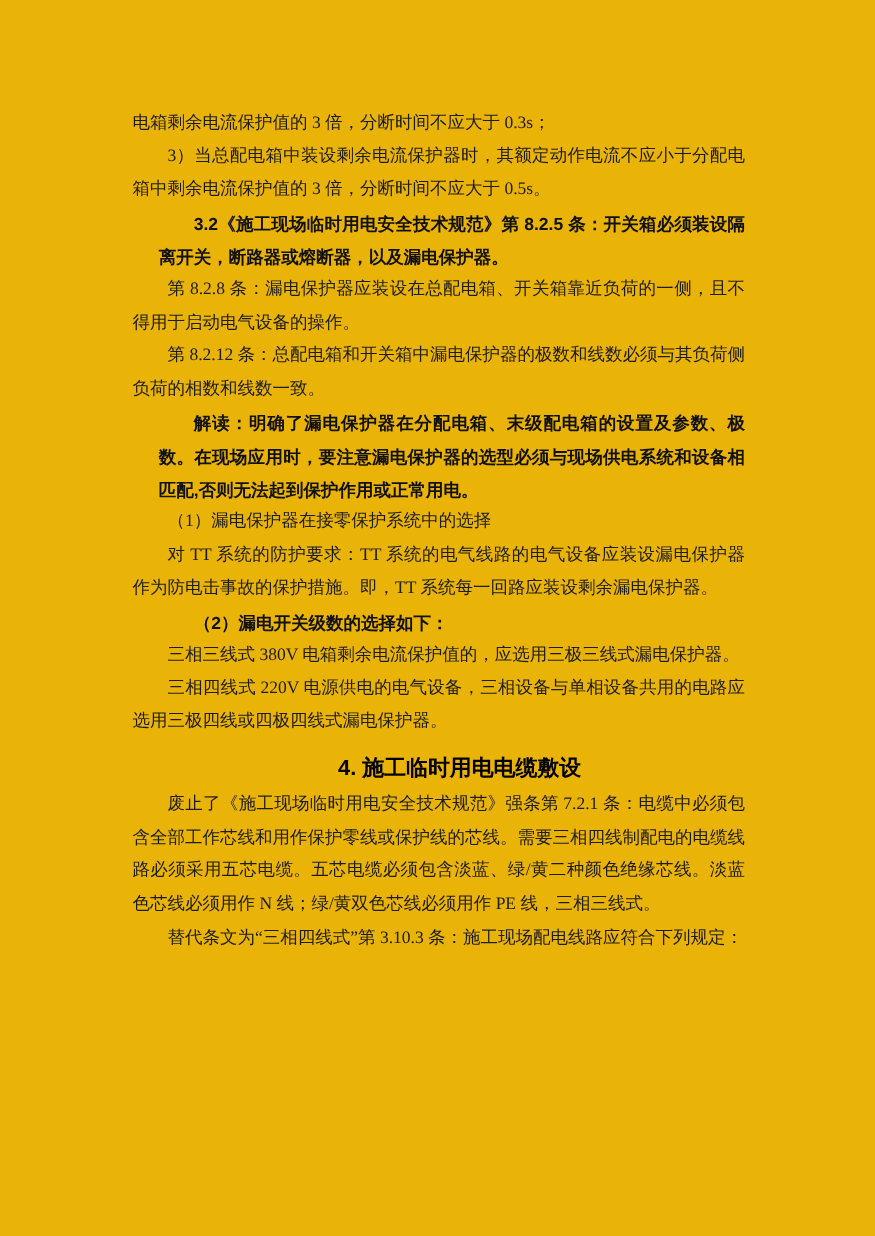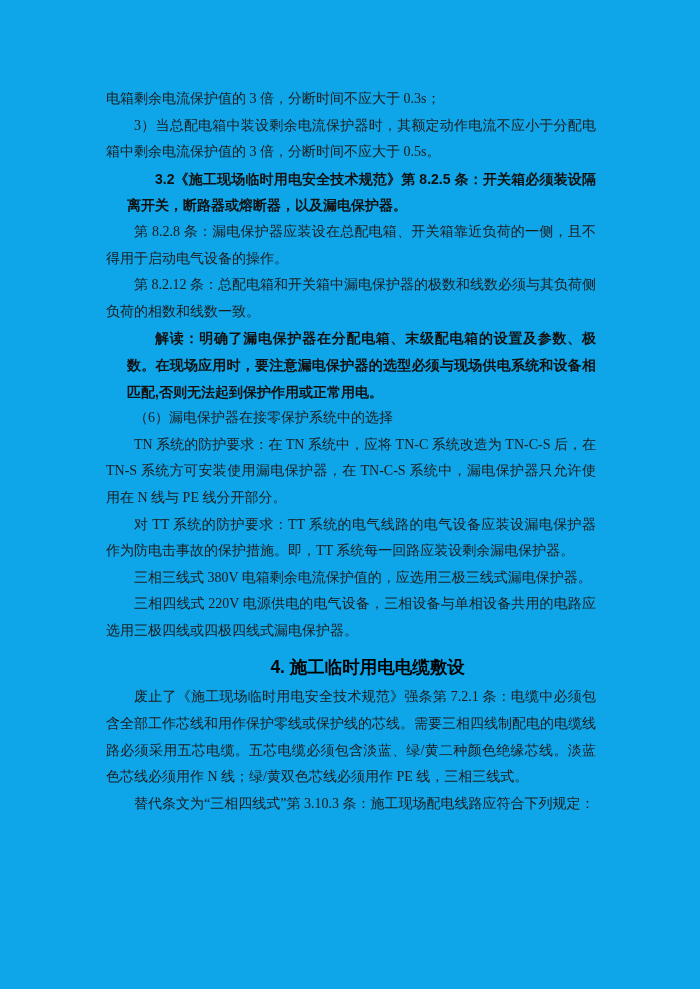--- a/index.html
+++ b/index.html
@@ -4,21 +4,21 @@
 <style>
   html, body {
     margin: 0;
     padding: 0;
     background: #ffffff;
   }
   .page {
     position: relative;
     width: 700px;
     height: 989px;
-    background: #0ea5e9;
+    background: #eab308;
     overflow: hidden;
   }
   .text-block {
     position: absolute;
     top: 86px;
     left: 106px;
     width: 490px;
     color: #1c1c1c;
     font-family: "Liberation Serif", "DejaVu Serif", serif;
     font-size: 14px;
@@ -53,22 +53,22 @@
 <body>
 
 <div class="page">
   <div class="text-block">
     <p class="para no-indent">电箱剩余电流保护值的 3 倍，分断时间不应大于 0.3s；</p>
     <p class="para">3）当总配电箱中装设剩余电流保护器时，其额定动作电流不应小于分配电箱中剩余电流保护值的 3 倍，分断时间不应大于 0.5s。</p>
     <p class="para bold">3.2《施工现场临时用电安全技术规范》第 8.2.5 条：开关箱必须装设隔离开关，断路器或熔断器，以及漏电保护器。</p>
     <p class="para">第 8.2.8 条：漏电保护器应装设在总配电箱、开关箱靠近负荷的一侧，且不得用于启动电气设备的操作。</p>
     <p class="para">第 8.2.12 条：总配电箱和开关箱中漏电保护器的极数和线数必须与其负荷侧负荷的相数和线数一致。</p>
     <p class="para bold">解读：明确了漏电保护器在分配电箱、末级配电箱的设置及参数、极数。在现场应用时，要注意漏电保护器的选型必须与现场供电系统和设备相匹配,否则无法起到保护作用或正常用电。</p>
-    <p class="para">（6）漏电保护器在接零保护系统中的选择</p>
-    <p class="para">TN 系统的防护要求：在 TN 系统中，应将 TN-C 系统改造为 TN-C-S 后，在 TN-S 系统方可安装使用漏电保护器，在 TN-C-S 系统中，漏电保护器只允许使用在 N 线与 PE 线分开部分。</p>
+    <p class="para">（1）漏电保护器在接零保护系统中的选择</p>
     <p class="para">对 TT 系统的防护要求：TT 系统的电气线路的电气设备应装设漏电保护器作为防电击事故的保护措施。即，TT 系统每一回路应装设剩余漏电保护器。</p>
+    <p class="para bold">（2）漏电开关级数的选择如下：</p>
     <p class="para">三相三线式 380V 电箱剩余电流保护值的，应选用三极三线式漏电保护器。</p>
     <p class="para">三相四线式 220V 电源供电的电气设备，三相设备与单相设备共用的电路应选用三极四线或四极四线式漏电保护器。</p>
     <h2 class="heading">4. 施工临时用电电缆敷设</h2>
     <p class="para">废止了《施工现场临时用电安全技术规范》强条第 7.2.1 条：电缆中必须包含全部工作芯线和用作保护零线或保护线的芯线。需要三相四线制配电的电缆线路必须采用五芯电缆。五芯电缆必须包含淡蓝、绿/黄二种颜色绝缘芯线。淡蓝色芯线必须用作 N 线；绿/黄双色芯线必须用作 PE 线，三相三线式。</p>
     <p class="para">替代条文为“三相四线式”第 3.10.3 条：施工现场配电线路应符合下列规定：</p>
   </div>
 </div>
 
 </body></html>

